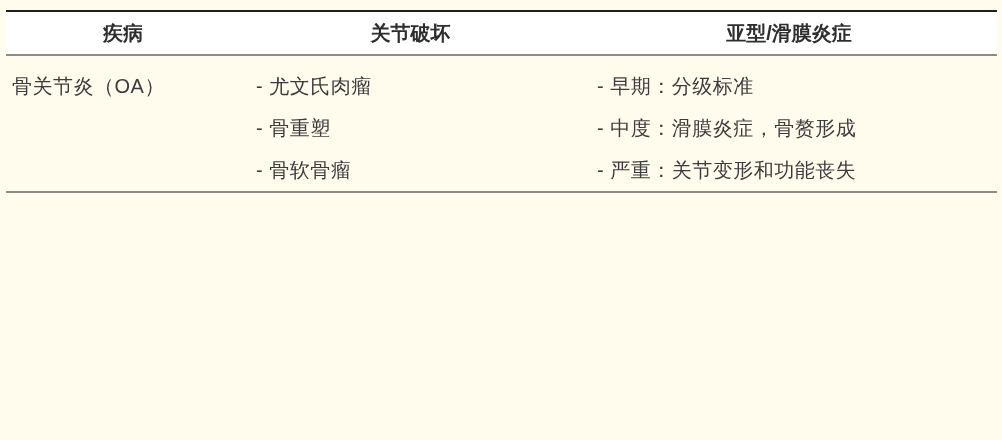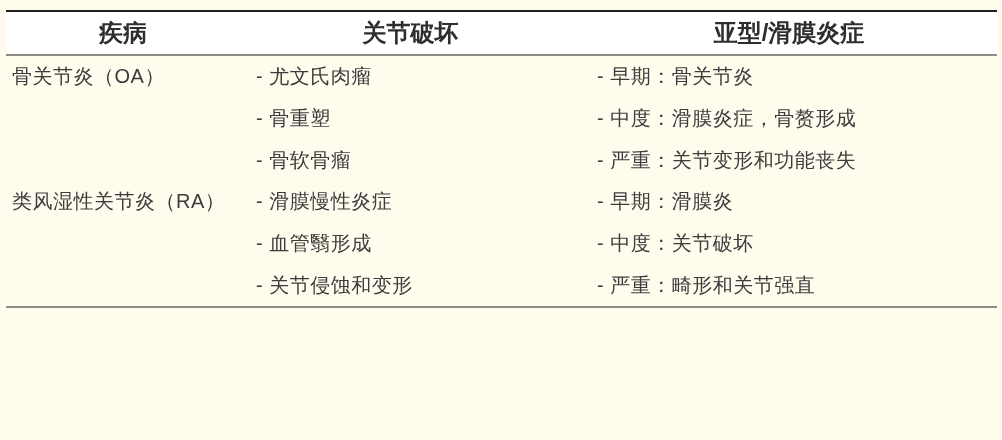--- a/index.html
+++ b/index.html
@@ -20,32 +20,32 @@
     width: 100%;
     border-collapse: collapse;
     table-layout: fixed;
   }
   col.c1 { width: 234px; }
   col.c2 { width: 341px; }
   col.c3 { width: 416px; }
   thead th {
     background: #FFFFFF;
     border-bottom: 2px solid #8D8D85;
-    font-size: 24px;
+    font-size: 20px;
     font-weight: bold;
     color: #2E2E2E;
     text-align: center;
     padding: 9px 0;
     line-height: 24px;
   }
   tbody td {
     vertical-align: top;
     font-size: 20px;
     color: #3C3C3C;
-    padding: 3px 0 4px 0;
+    padding: 13px 0 4px 0;
   }
   td.col-disease  { padding-left: 6px;  }
   td.col-features { padding-left: 16px; }
   td.col-criteria { padding-left: 16px; }
   .line {
     height: 34px;
     display: flex;
     align-items: center;
     margin-bottom: 8px;
     white-space: nowrap;
@@ -74,35 +74,20 @@
       <tr>
         <td class="col-disease">
           <div class="line">骨关节炎（OA）</div>
         </td>
         <td class="col-features">
           <div class="line">- 尤文氏肉瘤</div>
           <div class="line">- 骨重塑</div>
           <div class="line">- 骨软骨瘤</div>
         </td>
         <td class="col-criteria">
-          <div class="line">- 早期：骨关节炎</div>
+          <div class="line">- 早期：分级标准</div>
           <div class="line">- 中度：滑膜炎症，骨赘形成</div>
           <div class="line">- 严重：关节变形和功能丧失</div>
-        </td>
-      </tr>
-      <tr>
-        <td class="col-disease">
-          <div class="line">类风湿性关节炎（RA）</div>
-        </td>
-        <td class="col-features">
-          <div class="line">- 滑膜慢性炎症</div>
-          <div class="line">- 血管翳形成</div>
-          <div class="line">- 关节侵蚀和变形</div>
-        </td>
-        <td class="col-criteria">
-          <div class="line">- 早期：滑膜炎</div>
-          <div class="line">- 中度：关节破坏</div>
-          <div class="line">- 严重：畸形和关节强直</div>
         </td>
       </tr>
     </tbody>
   </table>
 </div>
 
 </body></html>

